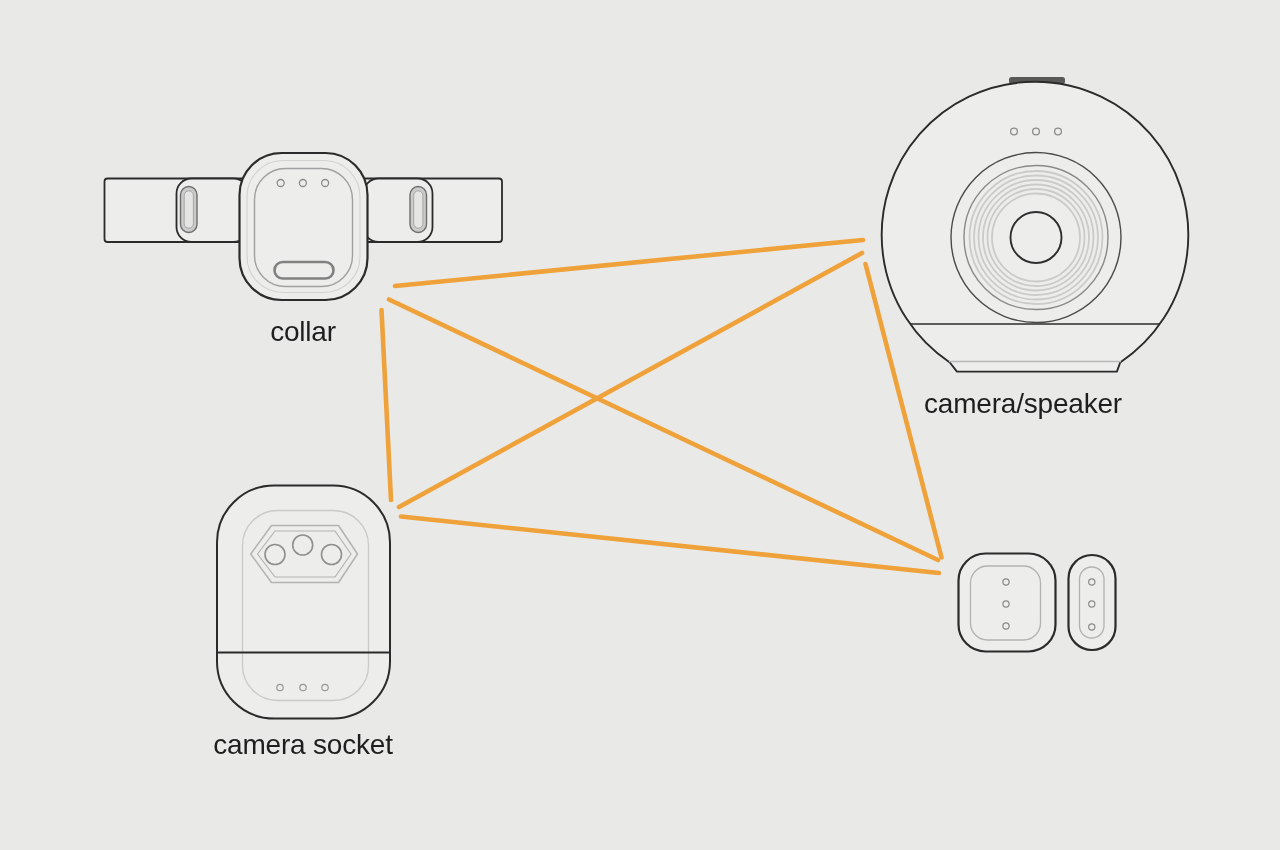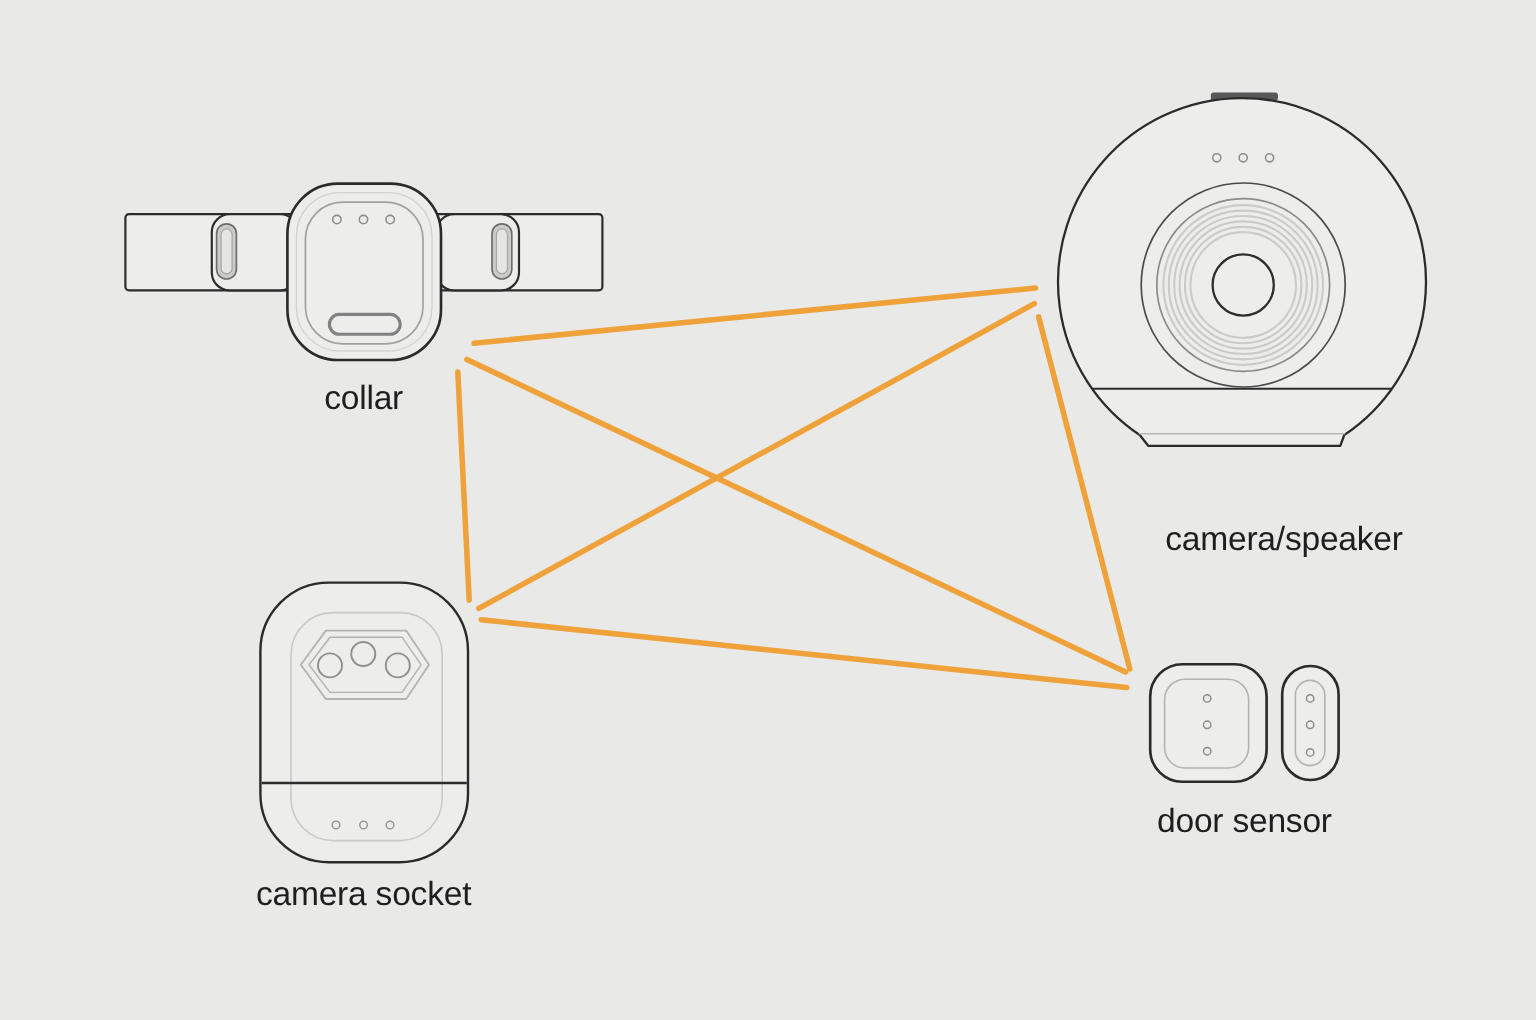--- a/index.html
+++ b/index.html
@@ -25,21 +25,21 @@
   .device-label {
     position: absolute;
     transform: translateX(-50%);
     font-size: 28px;
     line-height: 30px;
     letter-spacing: -0.2px;
     color: #1e1e1e;
     white-space: nowrap;
   }
   .label-collar        { left: 303px;  top: 317px; }
-  .label-camera        { left: 1070px; top: 389px; margin-top: 45px; }
+  .label-camera        { left: 1023px; top: 389px; }
   .label-socket        { left: 303px;  top: 730px; }
   .label-door-sensor   { left: 1037px; top: 669px; }
 </style>
 </head>
 <body style="background: rgb(233, 233, 232);">
 
 <div class="stage">
 
   <svg class="diagram" width="1280" height="850" viewBox="0 0 1280 850">
 
@@ -160,14 +160,13 @@
           <circle cx="1091.8" cy="604" r="3.1"></circle>
           <circle cx="1091.8" cy="627" r="3.1"></circle>
         </g>
       </g>
     </g>
   </svg>
 
   <div class="device-label label-collar">collar</div>
   <div class="device-label label-camera">camera/speaker</div>
   <div class="device-label label-socket">camera socket</div>
-  <div class="device-label label-door-sensor">door sensor</div>
 </div>
 
 </body></html>

